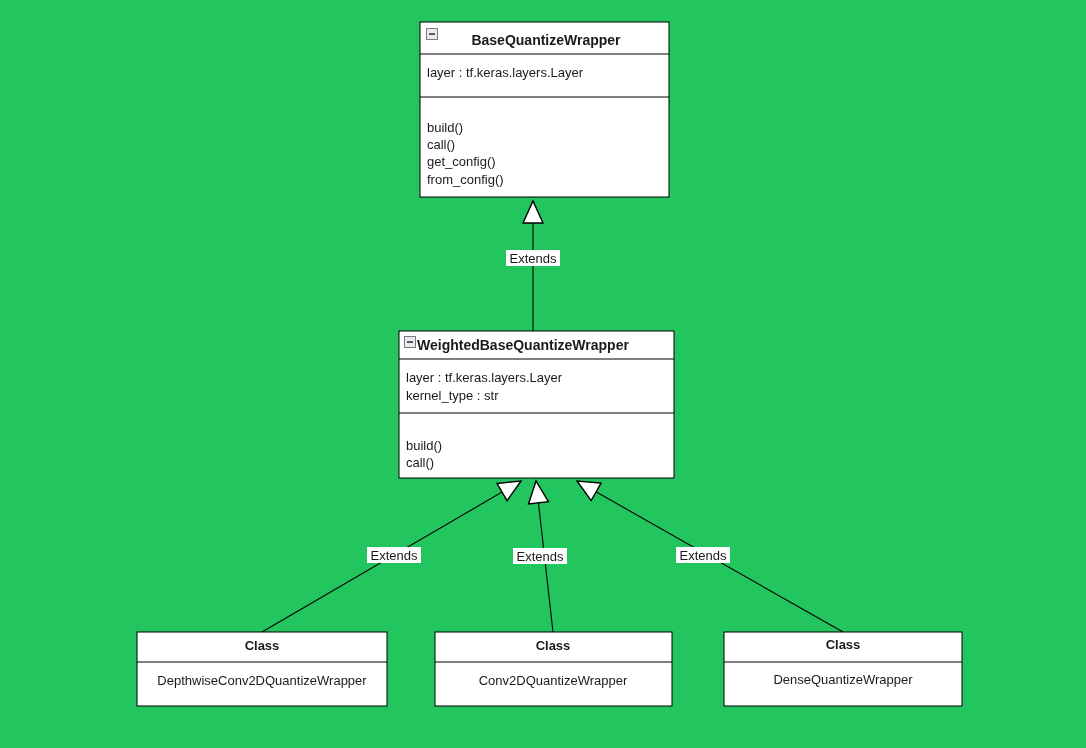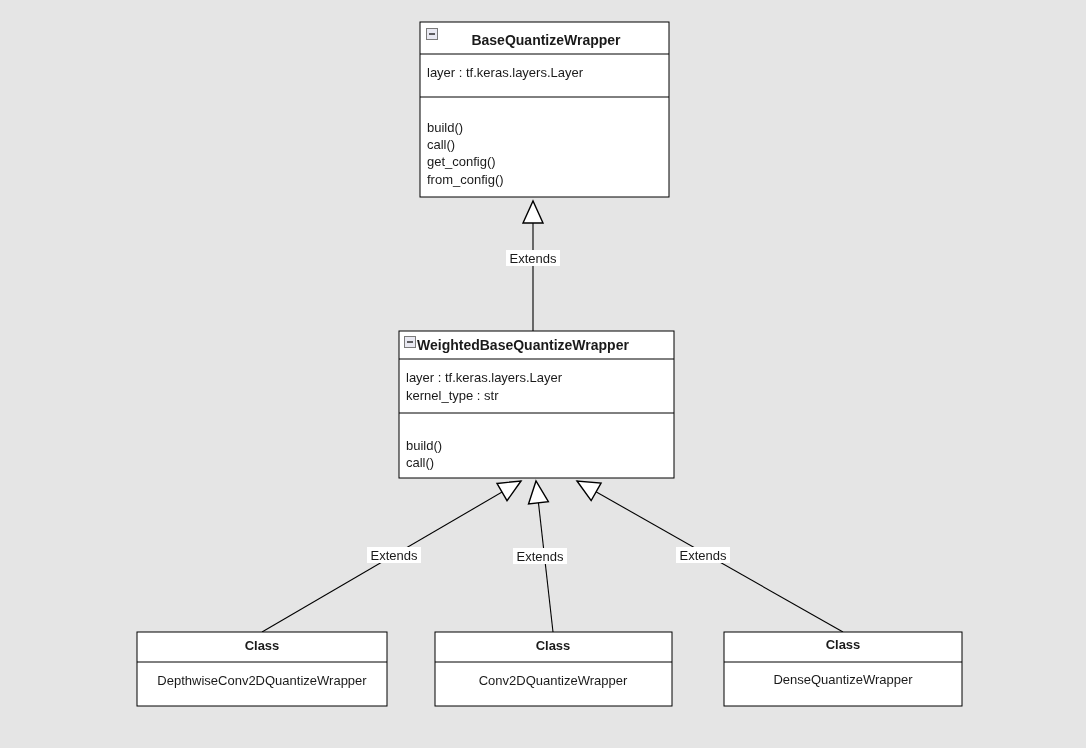--- a/index.html
+++ b/index.html
@@ -4,21 +4,21 @@
 <style>
   html, body {
     margin: 0;
     padding: 0;
     background: #ffffff;
   }
   .canvas {
     position: relative;
     width: 1086px;
     height: 748px;
-    background: #e5e5e5;
+    background: #22c55e;
     font-family: "Liberation Sans", sans-serif;
     overflow: hidden;
     text-decoration: underline;
   }
   svg { display: block; }
   svg text {
     fill: #1a1a1a;
     font-family: "Liberation Sans", sans-serif;
   }
   .node-rect {

